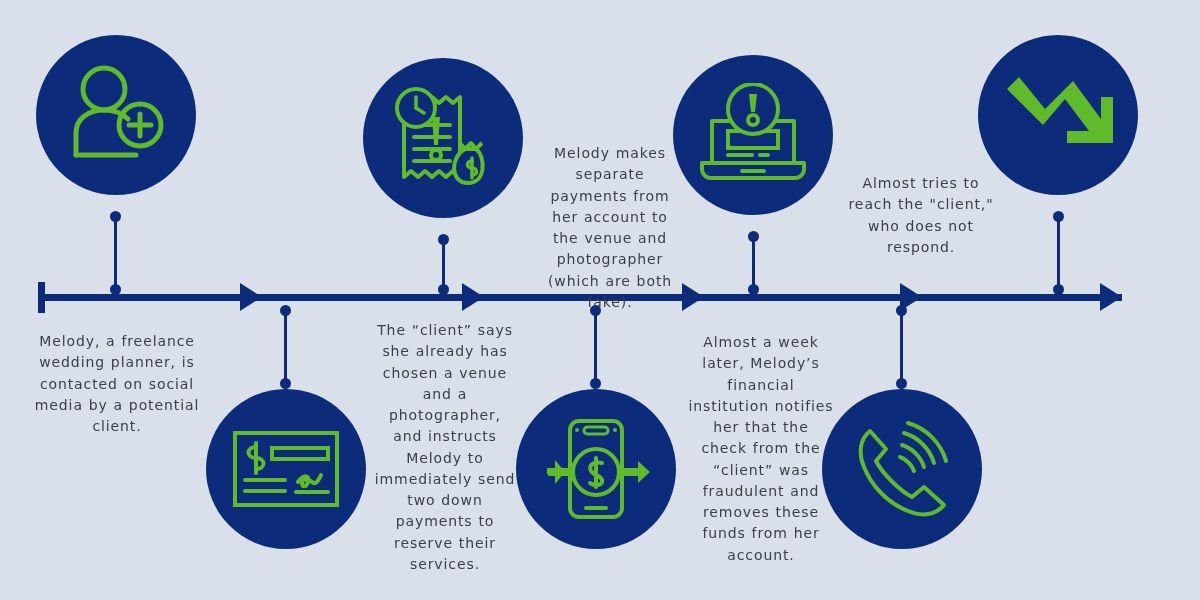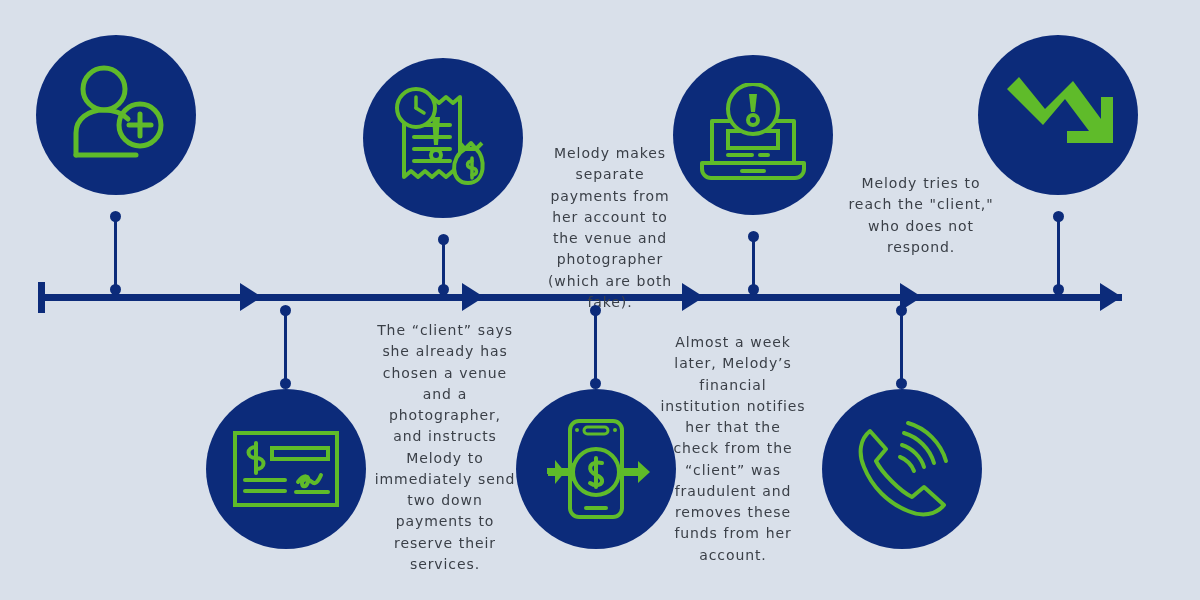--- a/index.html
+++ b/index.html
@@ -72,20 +72,21 @@
       <path d="M12 92 V70 C12 56 24 47 40 47 C50 47 58 50 64 56" fill="none" stroke="#5fbb2a" stroke-width="5" stroke-linecap="round"></path>
       <line x1="12" y1="92" x2="72" y2="92" stroke="#5fbb2a" stroke-width="5" stroke-linecap="round"></line>
       <circle cx="76" cy="62" r="21" fill="none" stroke="#5fbb2a" stroke-width="5"></circle>
       <line x1="76" y1="51" x2="76" y2="73" stroke="#5fbb2a" stroke-width="5" stroke-linecap="round"></line>
       <line x1="65" y1="62" x2="87" y2="62" stroke="#5fbb2a" stroke-width="5" stroke-linecap="round"></line>
     </svg>
   </div>
   <div class="dot" style="left:110px;top:211px;"></div>
   <div class="stem" style="left:114px;top:216px;height:74px;"></div>
   <div class="dot" style="left:110px;top:284px;"></div>
+  <div class="caption" style="left:26px;top:331px;width:182px;">Melody, a freelance wedding planner, is contacted on social media by a potential client.</div>
 
   <div class="dot" style="left:280px;top:305px;"></div>
   <div class="stem" style="left:284px;top:310px;height:74px;"></div>
   <div class="dot" style="left:280px;top:378px;"></div>
   <div class="node" style="left:206px;top:389px;width:160px;height:160px;">
     <svg width="108" height="78" viewBox="0 0 108 78">
       <rect x="3" y="3" width="102" height="72" fill="none" stroke="#5fbb2a" stroke-width="4"></rect>
       <path d="M24 17 C14 17 14 28 24 28 C34 28 34 39 24 39" fill="none" stroke="#5fbb2a" stroke-width="4" stroke-linecap="round"></path>
       <line x1="24" y1="13" x2="24" y2="43" stroke="#5fbb2a" stroke-width="4" stroke-linecap="round"></line>
       <rect x="40" y="18" width="56" height="11" fill="none" stroke="#5fbb2a" stroke-width="4"></rect>
@@ -149,23 +150,23 @@
       <line x1="62" y1="72" x2="70" y2="72" stroke="#5fbb2a" stroke-width="4" stroke-linecap="round"></line>
       <line x1="44" y1="88" x2="66" y2="88" stroke="#5fbb2a" stroke-width="4" stroke-linecap="round"></line>
       <circle cx="55" cy="26" r="25" fill="#0c2b7a" stroke="#5fbb2a" stroke-width="4"></circle>
       <path d="M51 11 h8 l-2 18 h-4 Z" fill="#5fbb2a"></path>
       <circle cx="55" cy="37" r="5" fill="#0c2b7a" stroke="#5fbb2a" stroke-width="4"></circle>
     </svg>
   </div>
   <div class="dot" style="left:748px;top:231px;"></div>
   <div class="stem" style="left:752px;top:236px;height:54px;"></div>
   <div class="dot" style="left:748px;top:284px;"></div>
-  <div class="caption" style="left:660px;top:332px;width:146px;">Almost a week later, Melody’s financial institution notifies her that the check from the “client” was fraudulent and removes these funds from her account.</div>
+  <div class="caption" style="left:688px;top:332px;width:146px;">Almost a week later, Melody’s financial institution notifies her that the check from the “client” was fraudulent and removes these funds from her account.</div>
 
-  <div class="caption" style="left:848px;top:173px;width:146px;">Melody tries to reach the "client," who does not respond.</div>
+  <div class="caption" style="left:848px;top:173px;width:146px;">Almost tries to reach the "client," who does not respond.</div>
   <div class="dot" style="left:896px;top:305px;"></div>
   <div class="stem" style="left:900px;top:310px;height:74px;"></div>
   <div class="dot" style="left:896px;top:378px;"></div>
   <div class="node" style="left:822px;top:389px;width:160px;height:160px;">
     <svg width="108" height="108" viewBox="0 0 108 108">
       <path d="M22 16 C12 24 10 38 16 52 C24 72 40 88 60 96 C74 102 88 100 96 90
                L76 72 L64 82 C52 76 34 58 28 46 L38 34 Z" fill="none" stroke="#5fbb2a" stroke-width="4" stroke-linejoin="round"></path>
       <path d="M56 18 C70 22 82 34 86 48" fill="none" stroke="#5fbb2a" stroke-width="4" stroke-linecap="round"></path>
       <path d="M54 30 C64 33 73 42 76 52" fill="none" stroke="#5fbb2a" stroke-width="4" stroke-linecap="round"></path>
       <path d="M52 42 C58 44 64 50 66 56" fill="none" stroke="#5fbb2a" stroke-width="4" stroke-linecap="round"></path>

